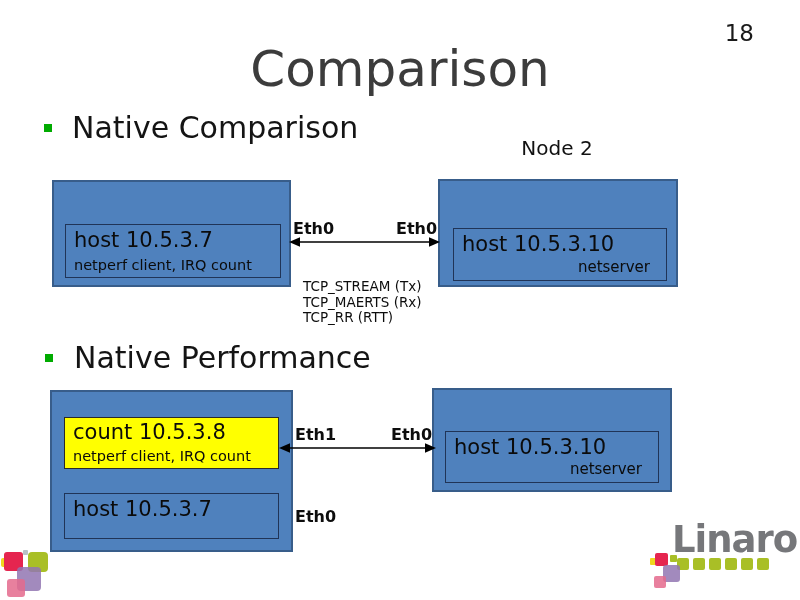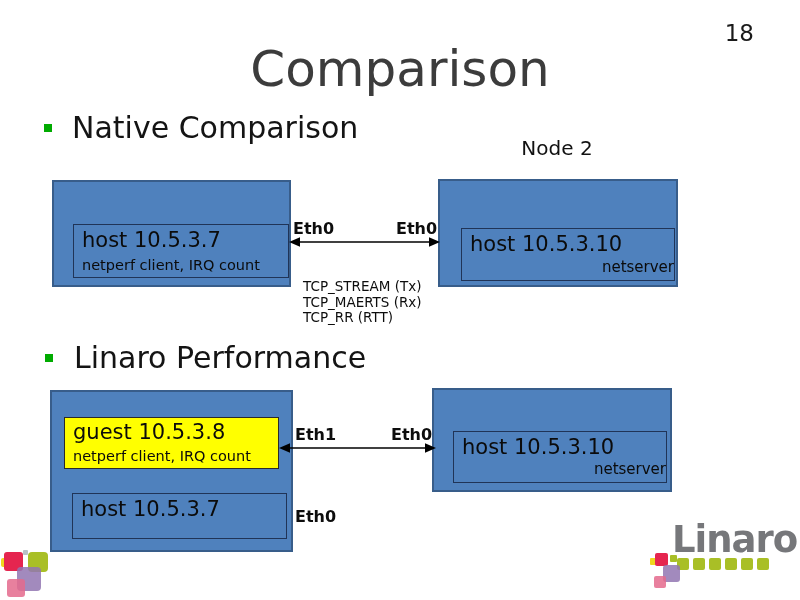--- a/index.html
+++ b/index.html
@@ -5,21 +5,21 @@
   html,body{margin:0;padding:0;}
   body{font-family:"DejaVu Sans","Liberation Sans",sans-serif;background:#888;}
   .slide{position:relative;width:800px;height:600px;background:#ffffff;overflow:hidden;}
   .abs{position:absolute;}
   .page-number{top:20px;right:46px;font-size:23px;color:#1a1a1a;}
   .title{top:40px;left:0;width:100%;text-align:center;font-size:50px;color:#3c3c3c;letter-spacing:0px;}
   .section-heading{font-size:30px;color:#141414;}
   .bullet{width:8px;height:8px;background:#00ab00;}
   .node-label{font-size:20px;color:#111;text-align:center;}
   .bluebox{background:#4f81bd;border:2px solid #385d8a;box-sizing:border-box;}
-  .innerbox{position:absolute;border:1px solid #203457;box-sizing:border-box;display:flex;flex-direction:column;justify-content:space-between;padding:3px 0 4px 8px;margin-left:8px;}
+  .innerbox{position:absolute;border:1px solid #203457;box-sizing:border-box;display:flex;flex-direction:column;justify-content:space-between;padding:3px 16px 4px 8px;}
   .host-line{font-size:21px;color:#0b0b0b;}
   .sub-line{font-size:14.5px;color:#0b0b0b;}
   .role-line{font-size:15px;color:#0b0b0b;text-align:right;}
   .yellowbox{position:absolute;background:#ffff00;border:1.5px solid #2a2a2a;box-sizing:border-box;padding:2px 8px 4px 8px;display:flex;flex-direction:column;justify-content:space-between;}
   .guest-line{font-size:21px;color:#0b0b0b;}
   .eth-label{font-size:16px;color:#0d0d0d;font-weight:bold;}
   .tcp-block{font-size:13.5px;color:#0d0d0d;line-height:15.5px;white-space:nowrap;margin-top:28px;}
   .arrow-svg{position:absolute;}
   .linaro-word{font-size:37px;font-weight:bold;color:#76777a;letter-spacing:-1px;}
   .sq{position:absolute;}
@@ -60,25 +60,25 @@
     <polygon points="0,7 11,2.2 11,11.8" fill="#000"></polygon>
     <polygon points="151,7 140,2.2 140,11.8" fill="#000"></polygon>
   </svg>
   <div class="abs tcp-block" style="left:303px;top:251px;">
     <div>TCP_STREAM (Tx)</div>
     <div>TCP_MAERTS (Rx)</div>
     <div>TCP_RR (RTT)</div>
   </div>
 
   <div class="abs bullet" style="left:45px;top:354px;"></div>
-  <div class="abs section-heading" style="left:74px;top:340px;">Linaro Performance</div>
+  <div class="abs section-heading" style="left:74px;top:340px;">Native Performance</div>
 
   <div class="abs bluebox" style="left:50px;top:390px;width:243px;height:162px;">
     <div class="yellowbox" style="left:12px;top:25px;width:215px;height:52px;">
-      <div class="guest-line">guest 10.5.3.8</div>
+      <div class="guest-line">count 10.5.3.8</div>
       <div class="sub-line">netperf client, IRQ count</div>
     </div>
     <div class="innerbox" style="left:12px;top:101px;width:215px;height:46px;justify-content:flex-start;">
       <div class="host-line">host 10.5.3.7</div>
     </div>
   </div>
 
   <div class="abs bluebox" style="left:432px;top:388px;width:240px;height:104px;">
     <div class="innerbox" style="left:11px;top:41px;width:214px;height:52px;">
       <div class="host-line">host 10.5.3.10</div>

